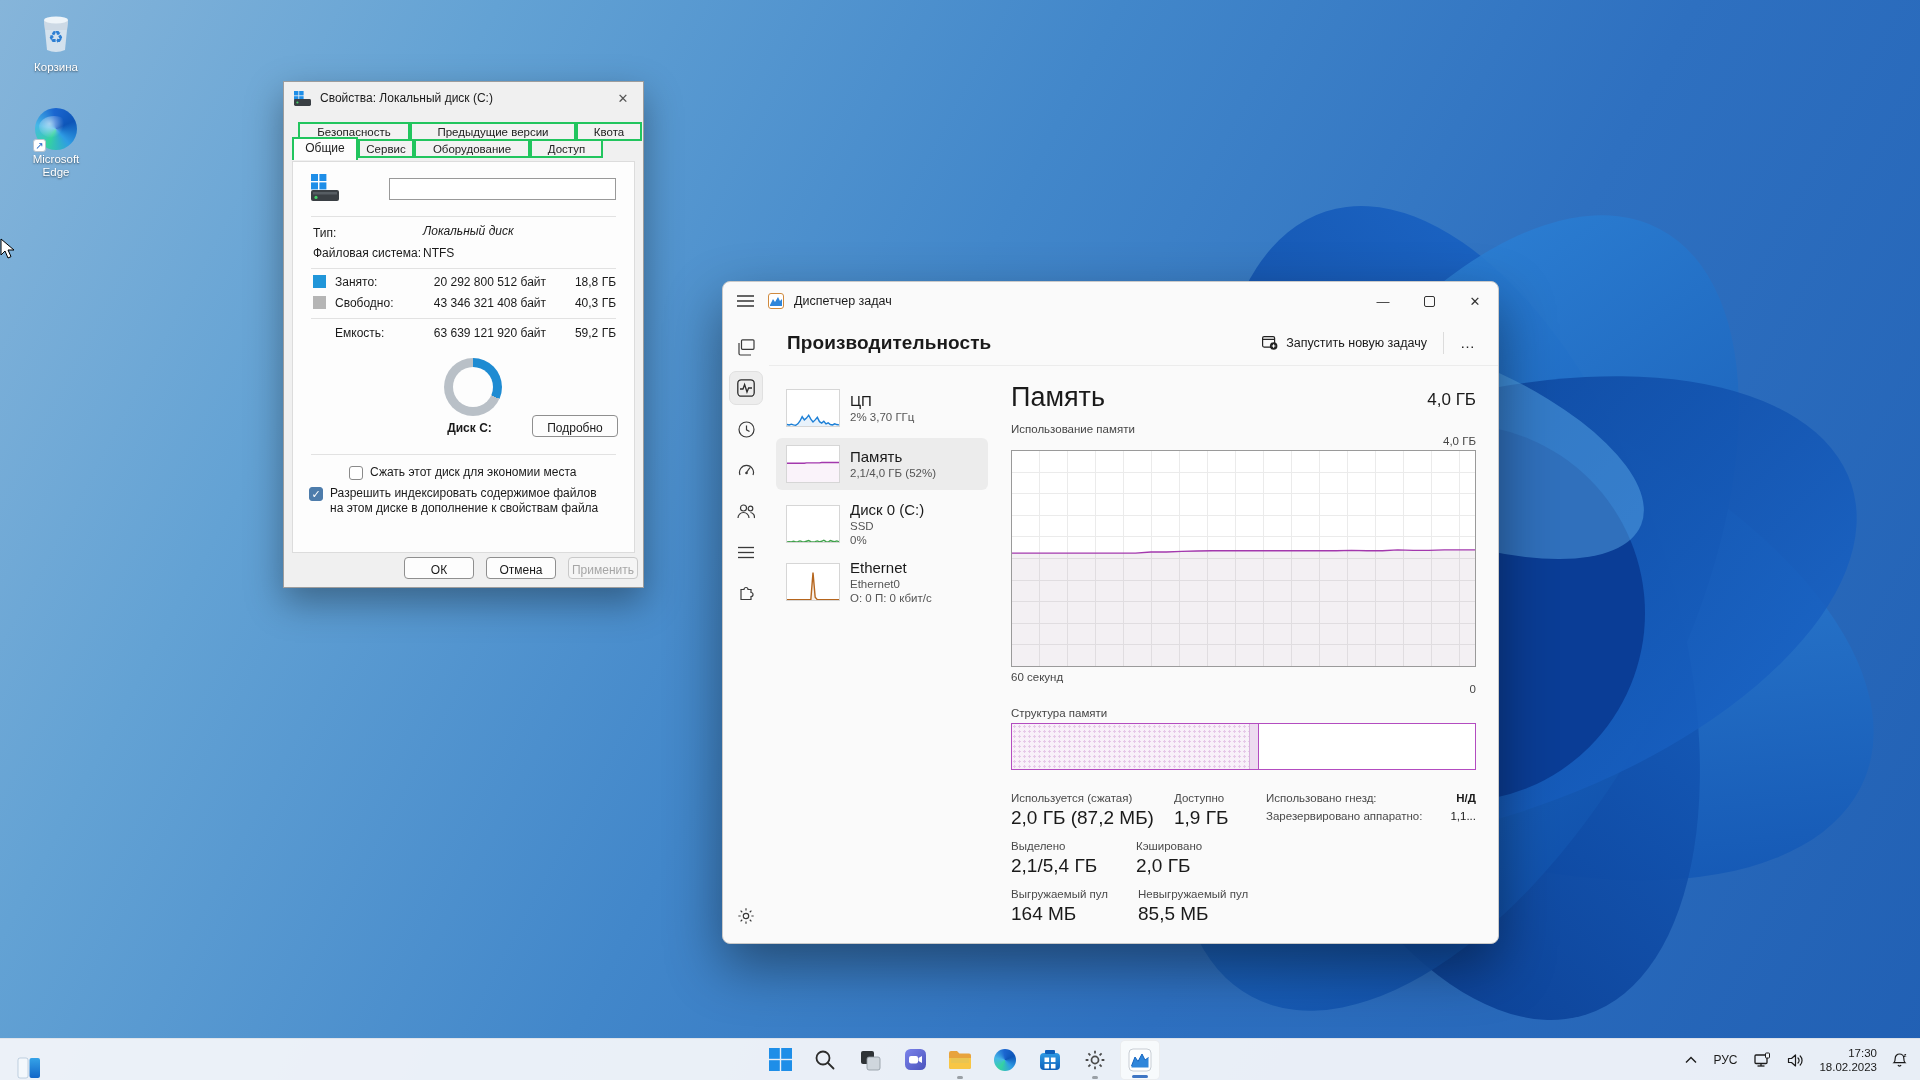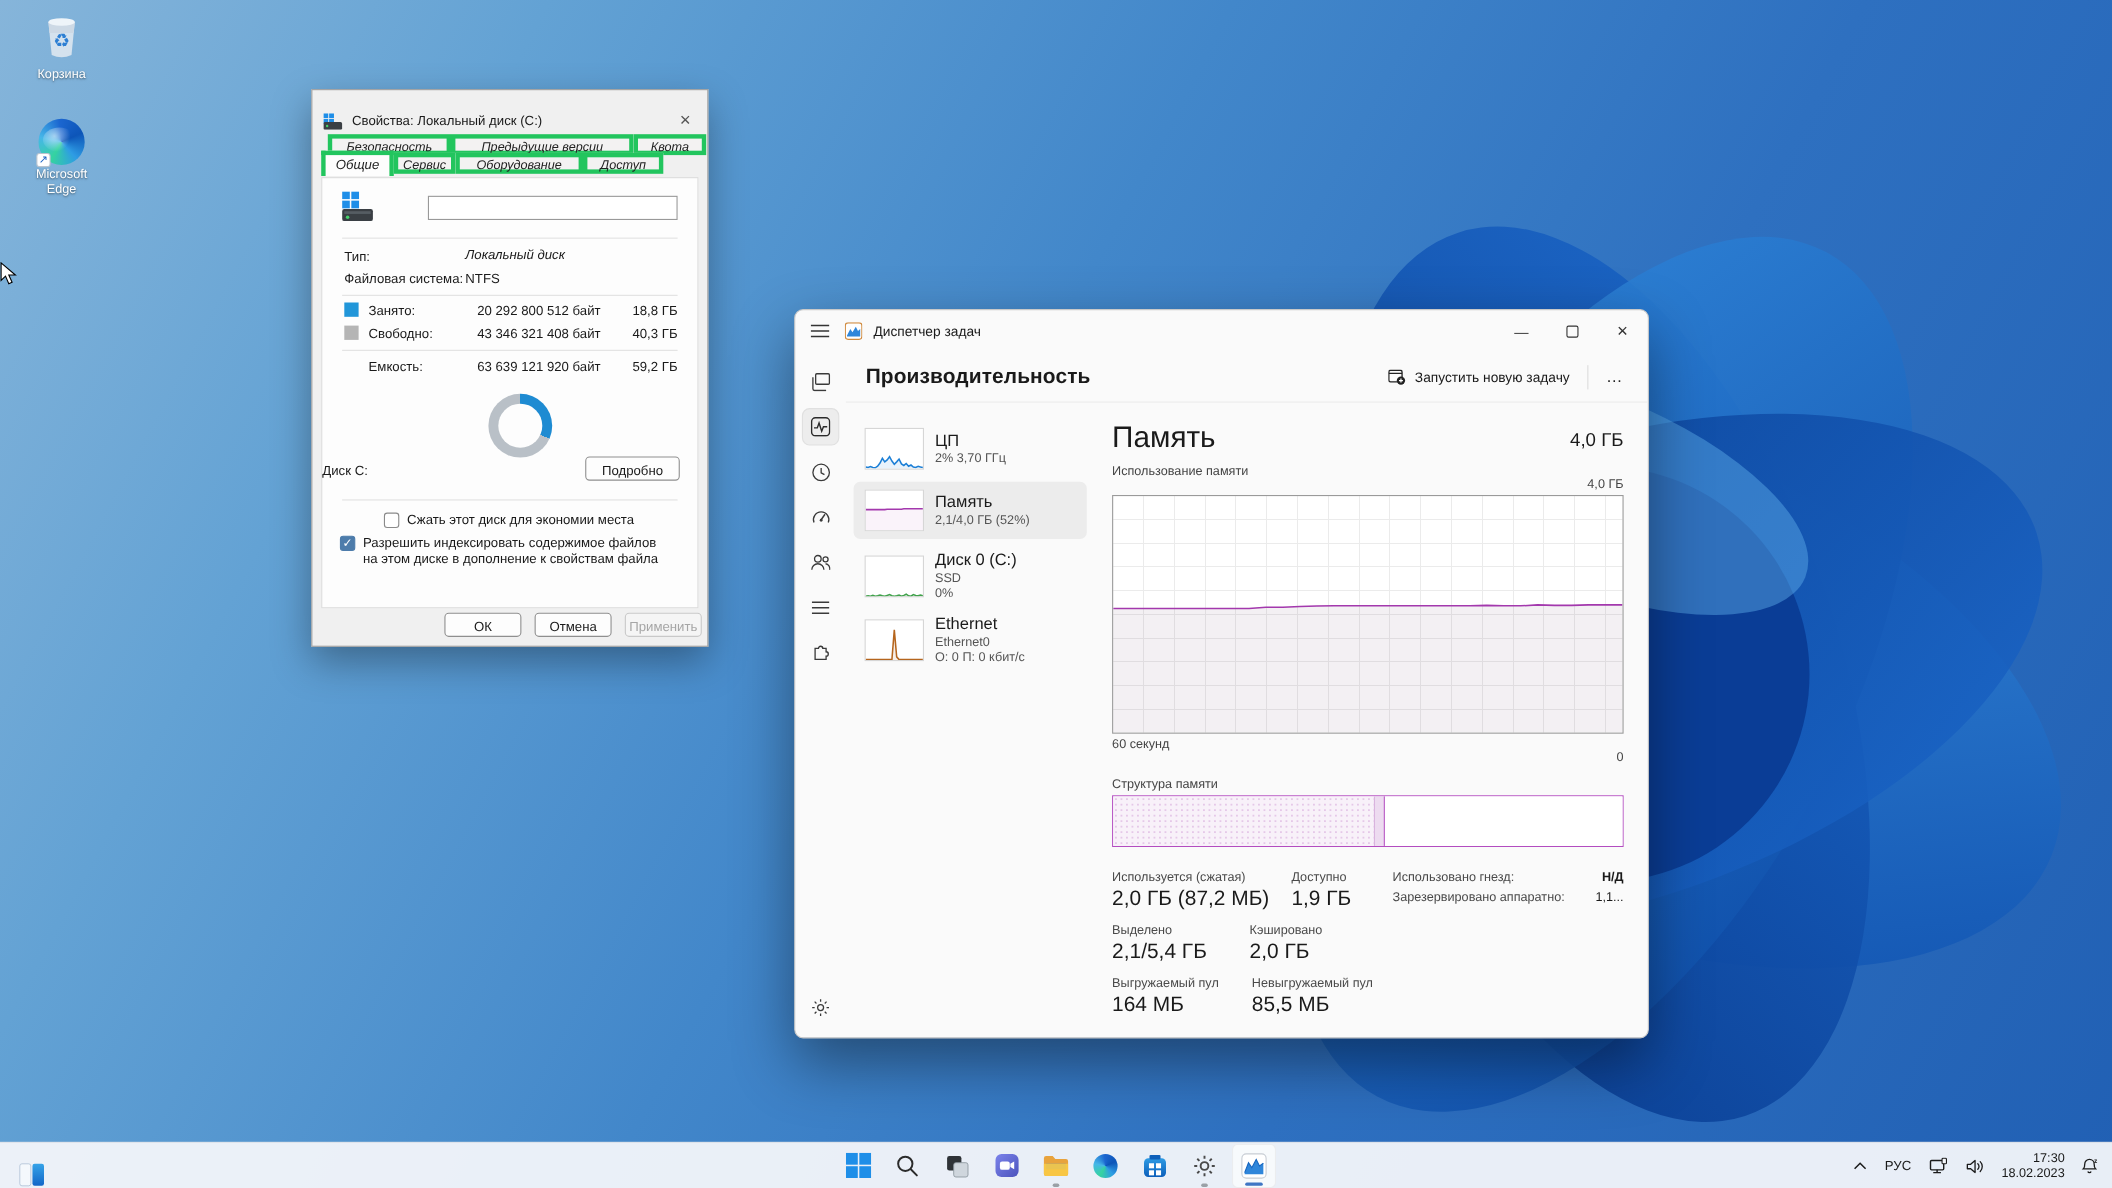--- a/index.html
+++ b/index.html
@@ -10,28 +10,28 @@
   .desktop { position:absolute; inset:0;
     background:linear-gradient(118deg,#86b5da 0%,#63a2d4 20%,#4287ca 45%,#2e70c0 68%,#2160b4 100%); }
   .bloom { position:absolute; left:700px; top:20px; width:1260px; height:1060px; }
   .deskicon { position:absolute; width:76px; text-align:center; cursor:default; }
   .deskicon .lbl { margin-top:3px; font-size:11.5px; color:#fff; text-shadow:0 1px 2px rgba(0,0,0,.55); line-height:13px; }
   .cursor { position:absolute; left:0px; top:238px; }
 
   
   .dlg { position:absolute; left:283px; top:81px; width:361px; height:507px;
     background:#f0f0f0; border:1px solid #9d9d9d; box-shadow:0 14px 34px rgba(0,0,0,.35); font-size:12px; }
-  .dlg-titlebar { position:absolute; top:0; left:0; right:0; height:32px; display:flex; align-items:center; padding:0 10px;margin-top:12px; }
+  .dlg-titlebar { position:absolute; top:0; left:0; right:0; height:32px; display:flex; align-items:center; padding:0 10px; }
   .dlg-title { margin-left:8px; font-size:12px; color:#1a1a1a; }
   .dlg-close { margin-left:auto; font-size:13px; color:#555; width:20px; text-align:center; cursor:pointer; }
   .tabs { position:absolute; top:40px; left:8px; right:8px; height:40px; }
   .tabrow1 { position:absolute; top:0; left:6px; display:flex; }
   .tabrow2 { position:absolute; top:17px; left:0; display:flex; }
-  .tab { border:4px solid #22c55e; background:#f3f2f2; text-align:center; font-size:11.5px;
-    padding:2px 0 0; height:19px; color:#222; cursor:pointer;font-style:italic; }
+  .tab { border:2px solid #22c55e; background:#f3f2f2; text-align:center; font-size:11.5px;
+    padding:2px 0 0; height:19px; color:#222; cursor:pointer; }
   .tabrow1 .t0{width:112px;} .tabrow1 .t1{width:166px;} .tabrow1 .t2{width:66px;}
   .tabrow2 .t0{width:66px;}  .tabrow2 .t1{width:56px;}  .tabrow2 .t2{width:116px;} .tabrow2 .t3{width:73px;}
   .tab.active { background:#fdfdfd; height:23px; margin-top:-2px; border-bottom:none; position:relative; z-index:3; font-size:12px; }
   .dlg-page { position:absolute; top:79px; left:8px; right:8px; height:392px;
     background:#fdfdfd; border:1px solid #dcdcdc; }
   .sep { position:absolute; left:18px; right:18px; height:1px; background:#e2e2e2; }
   .row-label { position:absolute; font-size:12px; color:#1a1a1a; }
   .vol-input { position:absolute; left:96px; right:18px; top:16px; height:22px; background:#fff;
     border:1px solid #999; font-size:12px; padding:0 4px; }
   .swatch { position:absolute; left:20px; width:13px; height:13px; }
@@ -234,21 +234,21 @@
     <span class="row-label bytes" style="top:134px;">43 346 321 408 байт</span>
     <span class="row-label gbs" style="top:134px;">40,3 ГБ</span>
 
     <div class="sep" style="top:156px;"></div>
 
     <span class="row-label" style="left:42px; top:164px;">Емкость:</span>
     <span class="row-label bytes" style="top:164px;">63 639 121 920 байт</span>
     <span class="row-label gbs" style="top:164px;">59,2 ГБ</span>
 
     <div class="donut" style="background: conic-gradient(rgb(30, 139, 210) 0deg, rgb(30, 139, 210) 31.7%, rgb(185, 192, 199) 31.7%, rgb(185, 192, 199) 100%);"></div>
-    <span class="row-label" style="left:0; right:0; top:259px; text-align:left;">Диск C:</span>
+    <span class="row-label" style="left:12px; right:0; top:259px; text-align:center;font-weight:bold;">Диск C:</span>
     <button class="btn details-btn">Подробно</button>
 
     <div class="sep" style="top:292px;"></div>
 
     <div class="chk" style="top:303px; right:16px;padding-left:40px;">
       <div class="box"></div>
       <span>Сжать этот диск для экономии места</span>
     </div>
     <div class="chk" style="top:324px; right:30px;">
       <div class="box checked">✓</div>

